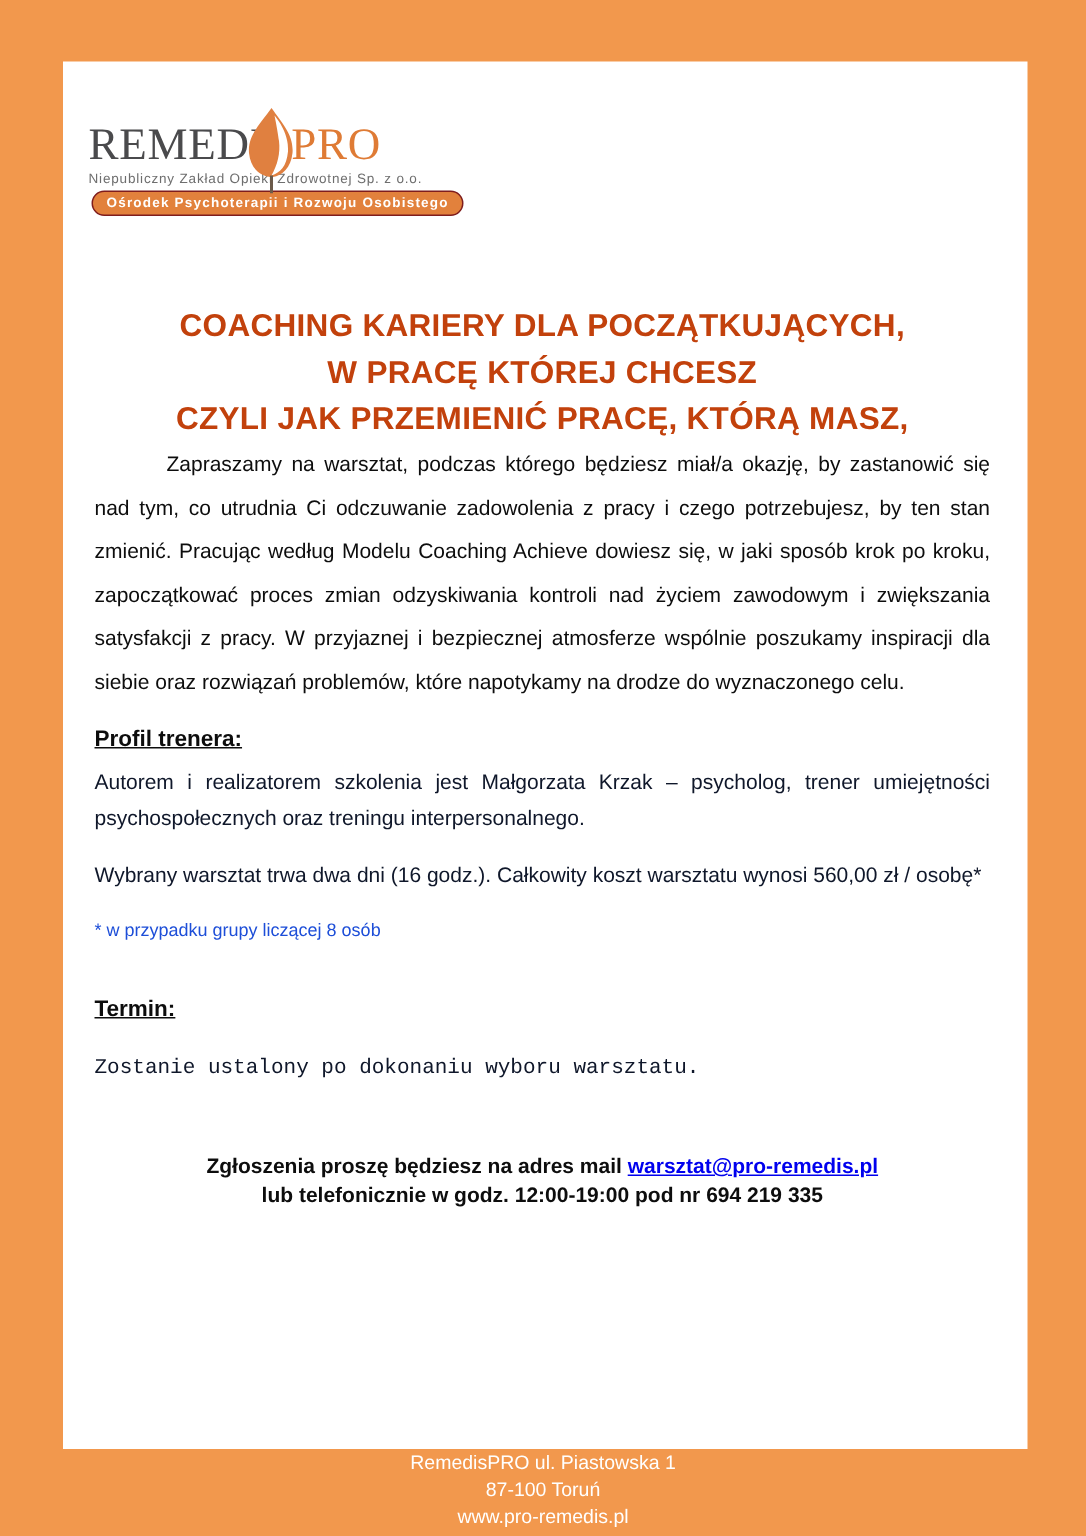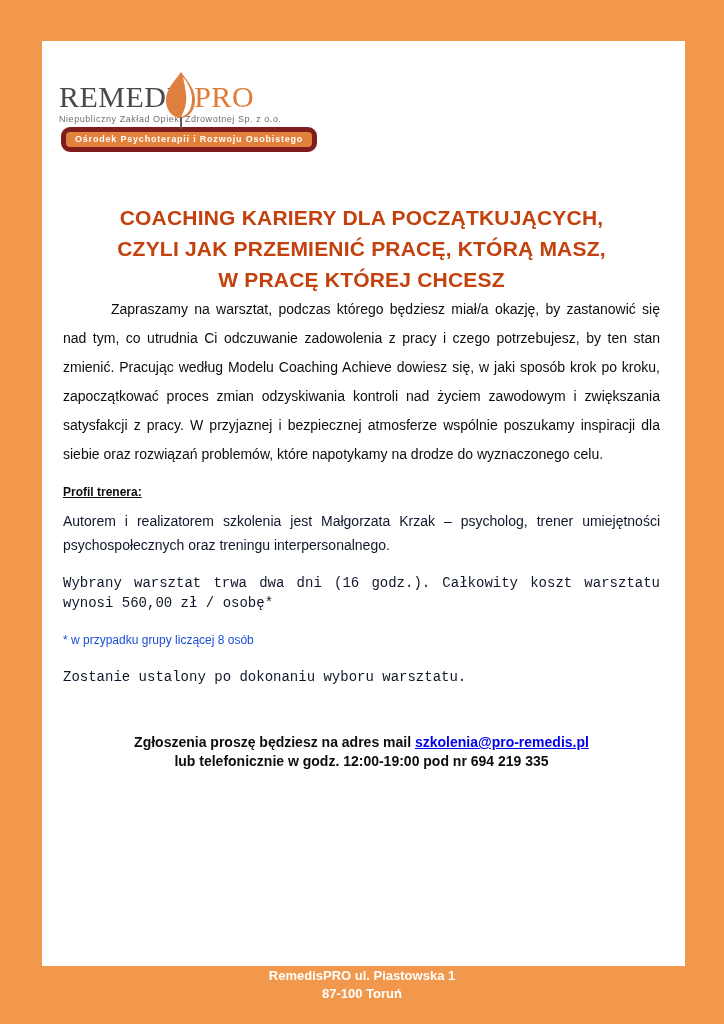--- a/index.html
+++ b/index.html
@@ -12,84 +12,86 @@
   
   .logo{position:relative;width:215px;margin-left:-4px;height:80px;}
   .logo-leaf{position:absolute;left:103px;top:-11px;width:38px;height:58px;}
   .brand{margin-top:28px;font-family:"Liberation Serif",serif;font-size:30px;
          line-height:30px;letter-spacing:0.5px;color:var(--brand-gray,#4A4A4C);white-space:nowrap;}
   .brand .accent{color:var(--brand-orange,#DF7B35);}
   .logo-sub{font-size:9px;letter-spacing:0.55px;color:#6e6e6e;margin-top:2px;white-space:nowrap;}
   .logo-badge{display:inline-block;margin-top:3px;margin-left:2px;
               background:var(--badge-orange,#E2813C);color:#fff;font-weight:bold;
               font-size:9px;letter-spacing:0.8px;padding:2px 9px 3px;border-radius:9px;
-              border:5px solid #7f1d1d;white-space:nowrap;}
+              border:1px solid #7f1d1d;white-space:nowrap;}
 
   
   .title{margin-top:40px;text-align:center;font-weight:bold;font-size:21px;
          line-height:31px;color:#c2410c;letter-spacing:0.2px;}
 
   
   .para{font-size:14px;line-height:29px;text-align:justify;color:#0d0d0d;margin:0;}
   .para.first{margin-top:20px;}
   .para.indent{text-indent:48px;}
-  .sec-heading{margin-top:14px;font-size:12px;font-weight:bold;
+  .sec-heading{margin-top:14px;font-size:15px;font-weight:bold;
                text-decoration:underline;color:#0d0d0d;line-height:19px;}
   .sec-heading.koszt{margin-top:30px;}
   .sec-heading.termin{margin-top:36px;}
   .sec-body{font-size:14px;line-height:24px;text-align:justify;margin-top:7px;color:#0f172a;}
-  .sec-body.cost{line-height:20px;margin-top:16px;font-family:Liberation Mono, monospace;}
+  .sec-body.cost{line-height:20px;margin-top:16px;}
   .sec-body.termin{line-height:20px;margin-top:20px;text-align:left;font-family:Liberation Mono, monospace;}
   .note{font-size:12px;margin-top:20px;color:#1d4ed8;}
 
   
   .contact{margin-top:46px;text-align:center;font-weight:bold;font-size:14px;
            line-height:19px;color:#0d0d0d;}
   .contact a{color:var(--link-blue,#0000EE);text-decoration:underline;cursor:pointer;}
 
   
-  .footer{position:absolute;left:0;right:0;bottom:21px;text-align:center;
-          color:#ffffff;font-weight:bold;font-size:13px;line-height:18px;}
+  .footer{position:absolute;left:0;right:0;bottom:4px;text-align:center;
+          color:#ffffff;font-weight:normal;font-size:13px;line-height:18px;}
 </style>
 </head>
 <body>
 
 <div class="page">
   <div class="content">
 
     <div class="logo">
       <svg class="logo-leaf" viewBox="0 0 38 58" xmlns="http://www.w3.org/2000/svg">
         <path d="M19 1 C26 11 34 19 33 31 C32 41 26 46 20 47 L18 47 C11 46 5 41 4 31 C3 19 12 11 19 1 Z" fill="#E08040"></path>
         <path d="M21 6 C21 6 31 17 30 30 C29 40 25 44 19 46 C23 39 25 31 24 23 C23 15 21 6 21 6 Z" fill="#ffffff"></path>
         <rect x="18" y="46" width="2" height="12" fill="#6b5a4a"></rect>
       </svg>
       <div class="brand"><span>REMEDIS</span><span class="accent">PRO</span></div>
       <div class="logo-sub">Niepubliczny Zakład Opieki Zdrowotnej Sp. z o.o.</div>
       <div class="logo-badge">Ośrodek Psychoterapii i Rozwoju Osobistego</div>
     </div>
 
     <div class="title">
       <div>COACHING KARIERY DLA POCZĄTKUJĄCYCH,</div>
+      <div>W PRACĘ KTÓREJ CHCESZ</div>
       <div>CZYLI JAK PRZEMIENIĆ PRACĘ, KTÓRĄ MASZ,</div>
-      <div>W PRACĘ KTÓREJ CHCESZ</div>
     </div>
 
     <p class="para indent">Zapraszamy na warsztat, podczas którego będziesz miał/a okazję, by zastanowić się nad tym, co utrudnia Ci odczuwanie zadowolenia z pracy i czego potrzebujesz, by ten stan zmienić. Pracując według Modelu Coaching Achieve dowiesz się, w jaki sposób krok po kroku, zapoczątkować proces zmian odzyskiwania kontroli nad życiem zawodowym i zwiększania satysfakcji z pracy. W przyjaznej i bezpiecznej atmosferze wspólnie poszukamy inspiracji dla siebie oraz rozwiązań problemów, które napotykamy na drodze do wyznaczonego celu.</p>
 
     <div class="sec-heading">Profil trenera:</div>
     <div class="sec-body">Autorem i realizatorem szkolenia jest Małgorzata Krzak – psycholog, trener umiejętności psychospołecznych oraz treningu interpersonalnego.</div>
 
     <div class="sec-body cost">Wybrany warsztat trwa dwa dni (16 godz.). Całkowity koszt warsztatu wynosi 560,00 zł / osobę*</div>
     <div class="note">* w przypadku grupy liczącej 8 osób</div>
 
+    <div class="sec-heading termin">Termin: </div>
     <div class="sec-body termin">Zostanie ustalony po dokonaniu wyboru warsztatu.</div>
 
     <div class="contact">
-      <div><span>Zgłoszenia proszę będziesz na adres mail </span><a>szkolenia@pro-remedis.pl</a></div>
+      <div><span>Zgłoszenia proszę będziesz na adres mail </span><a>warsztat@pro-remedis.pl</a></div>
       <div>lub telefonicznie w godz. 12:00-19:00 pod nr 694 219 335</div>
     </div>
   </div>
 
   <div class="footer">
     <div>RemedisPRO ul. Piastowska 1</div>
     <div>87-100 Toruń</div>
+    <div>www.pro-remedis.pl</div>
   </div>
 </div>
 
 </body></html>

